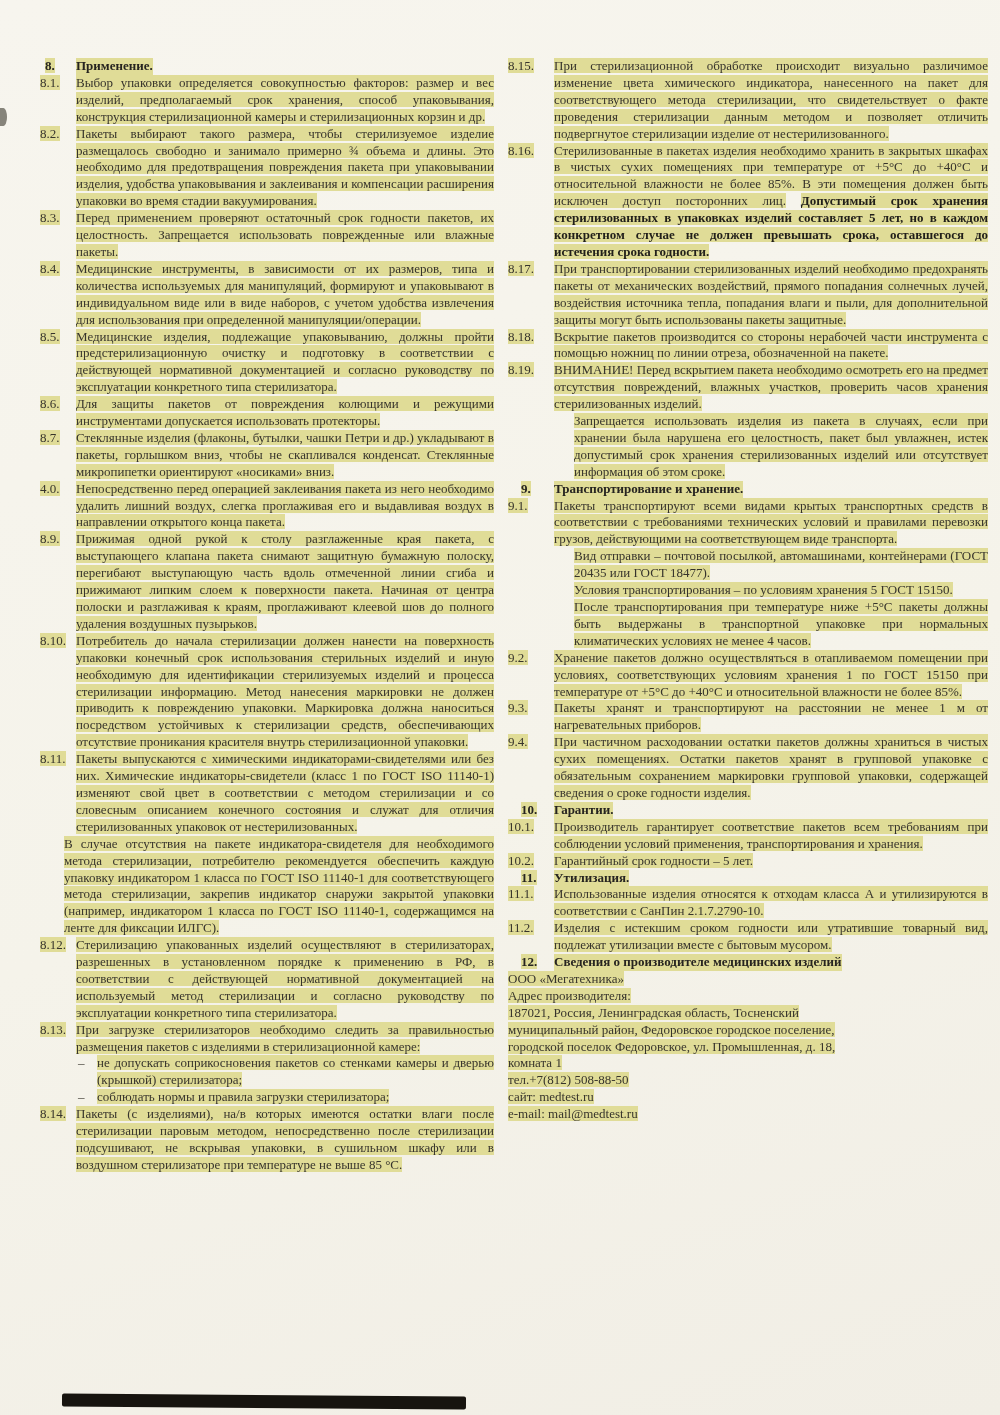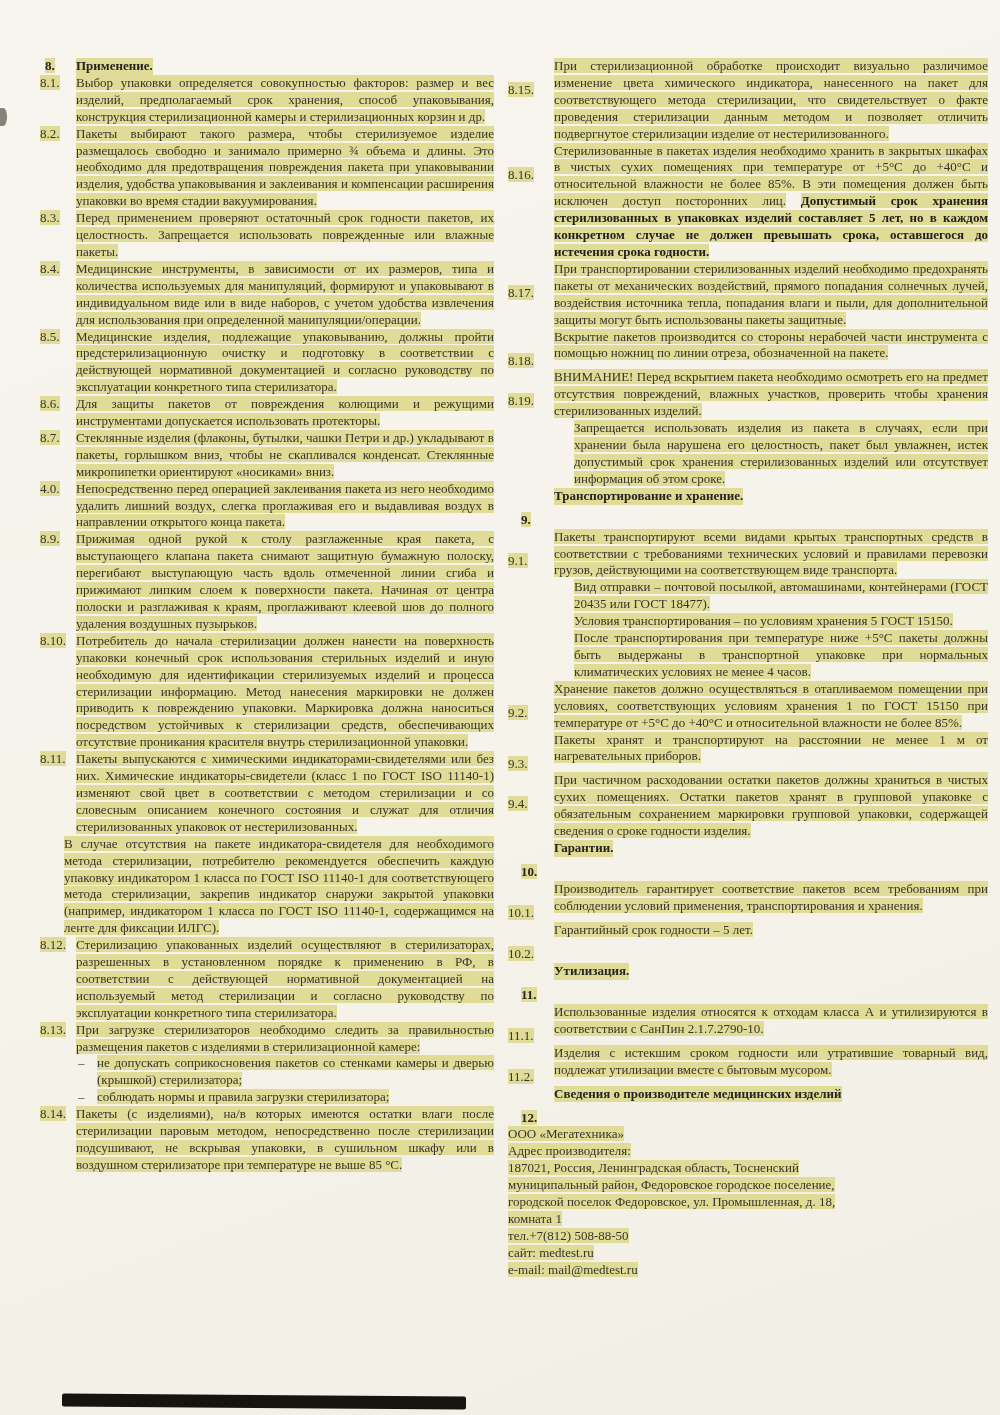--- a/index.html
+++ b/index.html
@@ -19,21 +19,21 @@
     position: absolute;
     top: 58px;
     font-size: 13px;
     line-height: 16.9px;
   }
   .col-left  { left: 40px;  width: 454px; }
   .col-right { left: 508px; width: 480px; }
 
   .block { display: flex; align-items: flex-start; }
   .num  { flex: 0 0 36px; }
-  .col-right .num { flex: 0 0 46px; margin-top: 24px; }
+  .col-right .num { flex: 0 0 46px; }
   .num .seg { white-space: nowrap; }
   .body { flex: 1; text-align: justify; }
 
   .heading { font-weight: bold; color: #262420; }
   .col-left  .heading .num { padding-left: 5px; }
   .col-right .heading .num { padding-left: 13px; }
 
   .cont { text-align: justify; margin-left: 24px; }
   .col-right .cont { margin-left: 66px; }
 
@@ -150,21 +150,21 @@
       <div class="block item">
         <span class="num"><span class="seg">8.17.</span></span>
         <div class="body"><span class="seg">При транспортировании стерилизованных изделий необходимо предохранять пакеты от механических воздействий, прямого попадания солнечных лучей, воздействия источника тепла, попадания влаги и пыли, для дополнительной защиты могут быть использованы пакеты защитные.</span> </div>
       </div>
       <div class="block item">
         <span class="num"><span class="seg">8.18.</span></span>
         <div class="body"><span class="seg">Вскрытие пакетов производится со стороны нерабочей части инструмента с помощью ножниц по линии отреза, обозначенной на пакете.</span> </div>
       </div>
       <div class="block item">
         <span class="num"><span class="seg">8.19.</span></span>
-        <div class="body"><span class="seg">ВНИМАНИЕ! Перед вскрытием пакета необходимо осмотреть его на предмет отсутствия повреждений, влажных участков, проверить чтобы хранения стерилизованных изделий.</span> </div>
+        <div class="body"><span class="seg">ВНИМАНИЕ! Перед вскрытием пакета необходимо осмотреть его на предмет отсутствия повреждений, влажных участков, проверить часов хранения стерилизованных изделий.</span> </div>
       </div>
       <div class="cont"><span class="seg">Запрещается использовать изделия из пакета в случаях, если при хранении была нарушена его целостность, пакет был увлажнен, истек допустимый срок хранения стерилизованных изделий или отсутствует информация об этом сроке.</span> </div>
       <div class="block heading">
         <span class="num"><span class="seg">9.</span></span>
         <span class="seg">Транспортирование и хранение.</span>
       </div>
       <div class="block item">
         <span class="num"><span class="seg">9.1.</span></span>
         <div class="body"><span class="seg">Пакеты транспортируют всеми видами крытых транспортных средств в соответствии с требованиями технических условий и правилами перевозки грузов, действующими на соответствующем виде транспорта.</span> </div>
       </div>

